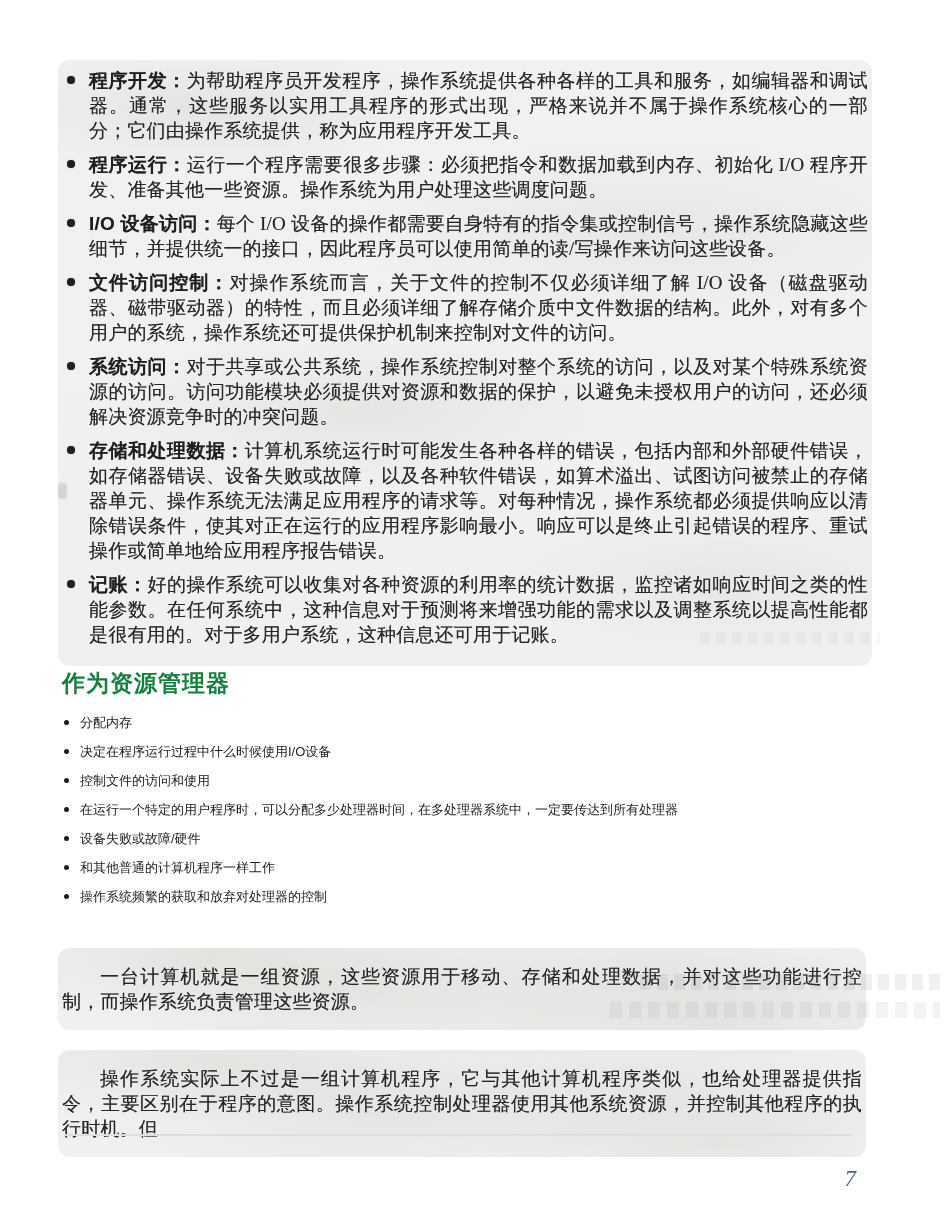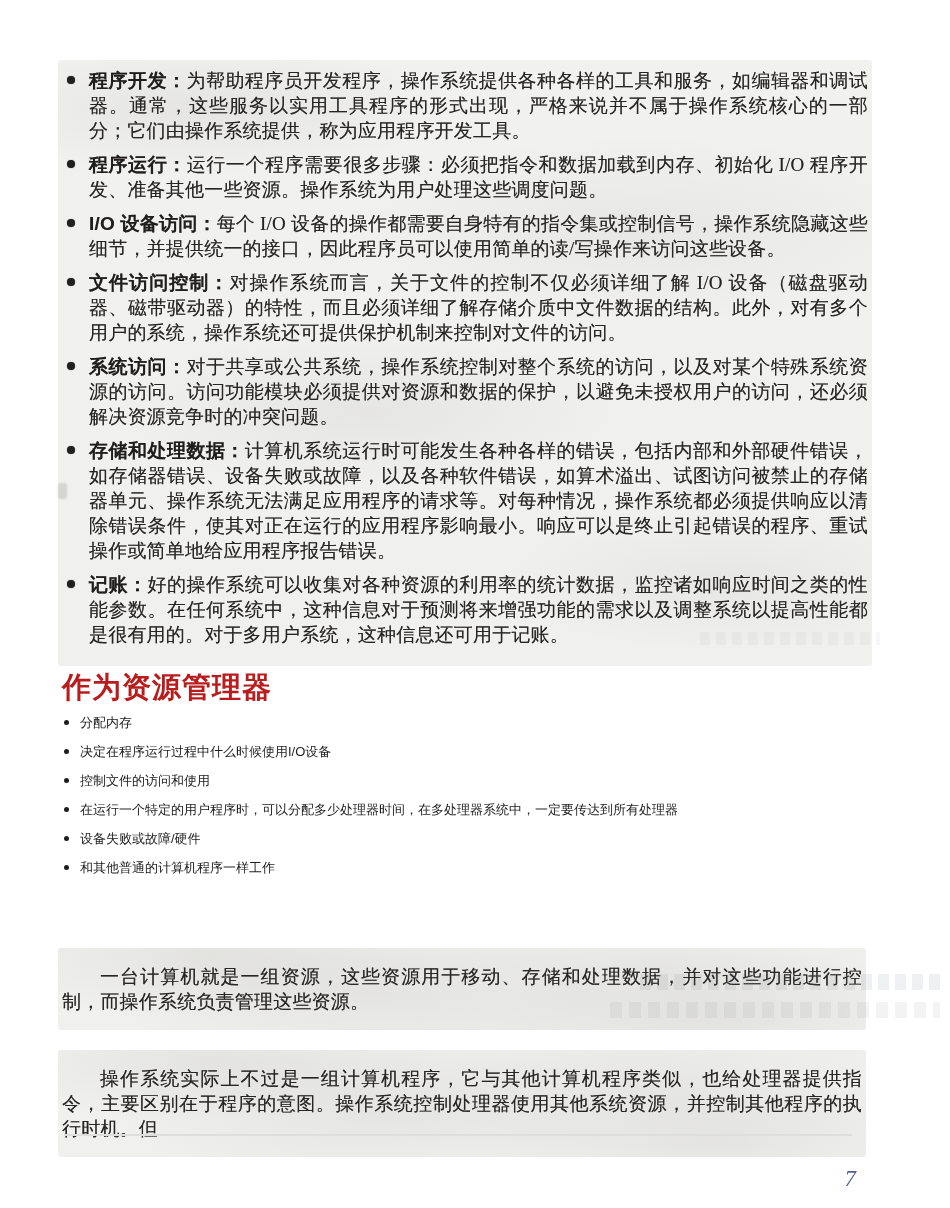--- a/index.html
+++ b/index.html
@@ -14,21 +14,21 @@
     text-shadow:0 0 .6px rgba(45,42,40,.55);
     text-align:justify;
   }
   .scan-bg{
     background:
       radial-gradient(ellipse 340px 90px at 18% 8%,  rgba(118,115,108,.10), transparent 72%),
       radial-gradient(ellipse 420px 130px at 72% 28%, rgba(118,115,108,.08), transparent 72%),
       radial-gradient(ellipse 360px 110px at 38% 58%, rgba(118,115,108,.09), transparent 72%),
       radial-gradient(ellipse 320px 100px at 82% 86%, rgba(118,115,108,.08), transparent 72%),
       linear-gradient(#f1f1ef,#f0f0ee);
-    border-radius:3px;
+    border-radius:12px;
   }
 
   
   .scan-list{
     position:absolute;left:58px;top:60px;width:806px;
     list-style:none;margin:0;padding:8px 4px 10px 4px;
   }
   .scan-list li{
     position:relative;
     padding-left:27px;
@@ -42,21 +42,21 @@
     background:#20201e;box-shadow:0 0 1px rgba(0,0,0,.6);
   }
   .scan-list .term{
     font-family:"Liberation Sans","DejaVu Sans",sans-serif;
     font-weight:700;color:#1f1e1d;
   }
 
   
   .heading{
     position:absolute;left:62px;top:668px;
-    margin:0;font-size:29px;font-weight:700;color:#b91c1c;
+    margin:0;font-size:23px;font-weight:700;color:#15803d;
     letter-spacing:1px;
   }
 
   
   .plain-list{
     position:absolute;left:62px;top:712px;width:816px;
     list-style:none;margin:0;padding:0;
   }
   .plain-list li{
     position:relative;
@@ -179,20 +179,24 @@
       <span>在运行一个特定的用户程序时，可以分配多少处理器时间，在多处理器系统中，一定要传达到所有处理器</span>
     </li>
     <li>
       <span class="dot"></span>
       <span>设备失败或故障/硬件</span>
     </li>
     <li>
       <span class="dot"></span>
       <span>和其他普通的计算机程序一样工作</span>
     </li>
+    <li>
+      <span class="dot"></span>
+      <span>操作系统频繁的获取和放弃对处理器的控制</span>
+    </li>
   </ul>
 
   <p class="para para-1 scan scan-bg">一台计算机就是一组资源，这些资源用于移动、存储和处理数据，并对这些功能进行控制，而操作系统负责管理这些资源。</p>
   <p class="para para-2 scan scan-bg">操作系统实际上不过是一组计算机程序，它与其他计算机程序类似，也给处理器提供指令，主要区别在于程序的意图。操作系统控制处理器使用其他系统资源，并控制其他程序的执行时机。但</p>
 
   <div class="ghost ghost-a"></div>
   <div class="ghost ghost-b"></div>
 
   <div class="divider"></div>
   <div class="page-number">7</div>

